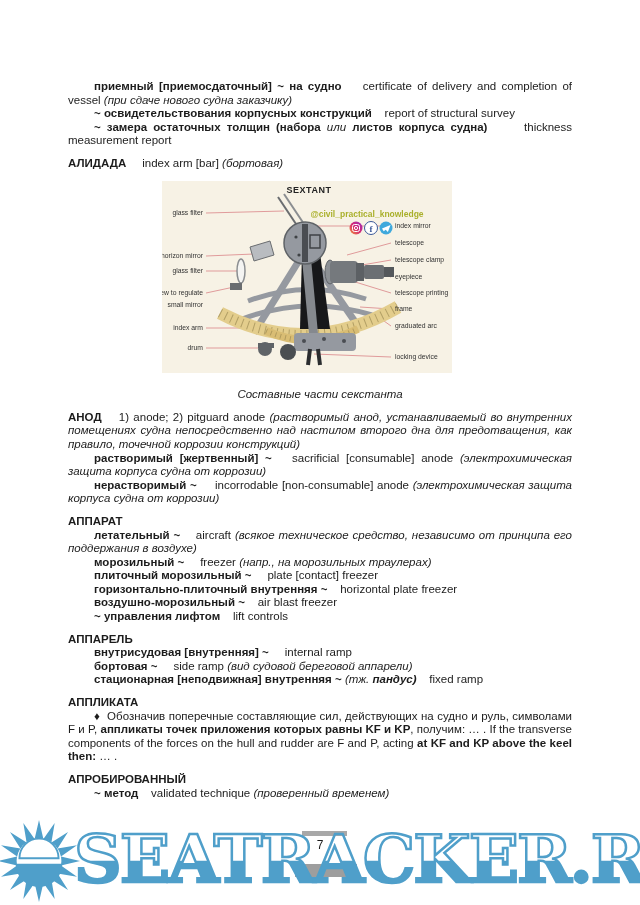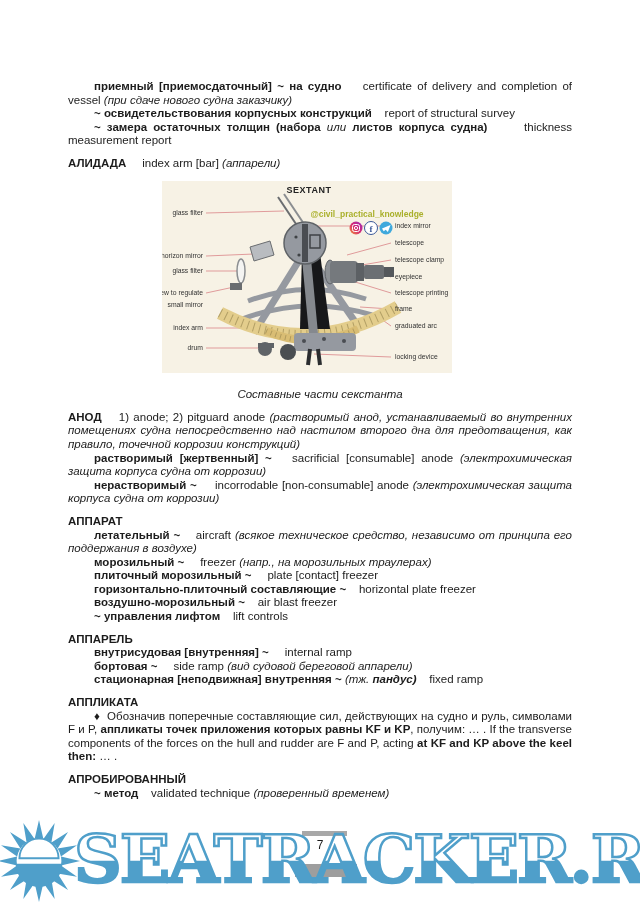--- a/index.html
+++ b/index.html
@@ -47,21 +47,21 @@
 </style>
 </head>
 <body>
 
 <div class="content">
 
   <div>
       <p class="entry ind"><span class="b">приемный [приемосдаточный] ~ на судно</span><span>&nbsp;&nbsp;&nbsp; certificate of delivery and completion of vessel </span><span class="i">(при сдаче нового судна заказчику)</span></p>
       <p class="entry ind"><span class="b">~ освидетельствования корпусных конструкций</span><span>&nbsp;&nbsp;&nbsp; report of structural survey</span></p>
       <p class="entry ind"><span class="b">~ замера остаточных толщин (набора </span><span class="i">или</span><span class="b"> листов корпуса судна)</span><span>&nbsp;&nbsp;&nbsp;&nbsp;&nbsp; thickness measurement report</span></p>
-      <p class="entry head"><span class="b">АЛИДАДА</span><span>&nbsp;&nbsp;&nbsp;&nbsp; index arm [bar] </span><span class="i">(аппарели)</span></p>
+      <p class="entry head"><span class="b">АЛИДАДА</span><span>&nbsp;&nbsp;&nbsp;&nbsp; index arm [bar] </span><span class="i">(бортовая)</span></p>
     </div>
 
   <div class="figure-wrap">
     <svg width="290" height="192" viewBox="0 0 290 192">
       <defs>
         <linearGradient id="igGrad" x1="0" y1="1" x2="1" y2="0">
           <stop offset="0" stop-color="#f09433"></stop>
           <stop offset="0.5" stop-color="#d62976"></stop>
           <stop offset="1" stop-color="#962fbf"></stop>
         </linearGradient>
@@ -172,21 +172,21 @@
   <p class="entry fig-caption">Составные части секстанта</p>
 
   <div>
       <p class="entry head"><span class="b">АНОД</span><span>&nbsp;&nbsp;&nbsp; 1) anode; 2) pitguard anode </span><span class="i">(растворимый анод, устанавливаемый во внутренних помещениях судна непосредственно над настилом второго дна для предотващения, как правило, точечной коррозии конструкций)</span></p>
       <p class="entry ind"><span class="b">растворимый [жертвенный] ~</span><span>&nbsp;&nbsp; sacrificial [consumable] anode </span><span class="i">(электрохимическая защита корпуса судна от коррозии)</span></p>
       <p class="entry ind"><span class="b">нерастворимый ~</span><span>&nbsp;&nbsp;&nbsp;&nbsp; incorrodable [non-consumable] anode </span><span class="i">(электрохимическая защита корпуса судна от коррозии)</span></p>
       <p class="entry head"><span class="b">АППАРАТ</span></p>
       <p class="entry ind"><span class="b">летательный ~</span><span>&nbsp;&nbsp;&nbsp; aircraft </span><span class="i">(всякое техническое средство, независимо от принципа его поддержания в воздухе)</span></p>
       <p class="entry ind"><span class="b">морозильный ~</span><span>&nbsp;&nbsp;&nbsp;&nbsp; freezer </span><span class="i">(напр., на морозильных траулерах)</span></p>
       <p class="entry ind"><span class="b">плиточный морозильный ~</span><span>&nbsp;&nbsp;&nbsp;&nbsp; plate [contact] freezer</span></p>
-      <p class="entry ind"><span class="b">горизонтально-плиточный составляющие ~</span><span>&nbsp;&nbsp;&nbsp; horizontal plate freezer</span></p>
+      <p class="entry ind"><span class="b">горизонтально-плиточный внутренняя ~</span><span>&nbsp;&nbsp;&nbsp; horizontal plate freezer</span></p>
       <p class="entry ind"><span class="b">воздушно-морозильный ~</span><span>&nbsp;&nbsp;&nbsp; air blast freezer</span></p>
       <p class="entry ind"><span class="b">~ управления лифтом</span><span>&nbsp;&nbsp;&nbsp; lift controls</span></p>
       <p class="entry head"><span class="b">АППАРЕЛЬ</span></p>
       <p class="entry ind"><span class="b">внутрисудовая [внутренняя] ~</span><span>&nbsp;&nbsp;&nbsp;&nbsp; internal ramp</span></p>
       <p class="entry ind"><span class="b">бортовая ~</span><span>&nbsp;&nbsp;&nbsp;&nbsp; side ramp </span><span class="i">(вид судовой береговой аппарели)</span></p>
       <p class="entry ind"><span class="b">стационарная [неподвижная] внутренняя ~ </span><span class="i">(тж. </span><span class="b i">пандус)</span><span>&nbsp;&nbsp;&nbsp; fixed ramp</span></p>
       <p class="entry head"><span class="b">АППЛИКАТА</span></p>
       <p class="entry ind"><span>♦&nbsp; Обозначив поперечные составляющие сил, действующих на судно и руль, символами F и P, </span><span class="b">аппликаты точек приложения которых равны KF и KP</span><span>, получим: … . If the transverse components of the forces on the hull and rudder are F and P, acting </span><span class="b">at KF and KP above the keel then:</span><span> … .</span></p>
       <p class="entry head"><span class="b">АПРОБИРОВАННЫЙ</span></p>
       <p class="entry ind"><span class="b">~ метод</span><span>&nbsp;&nbsp;&nbsp; validated technique </span><span class="i">(проверенный временем)</span></p>

